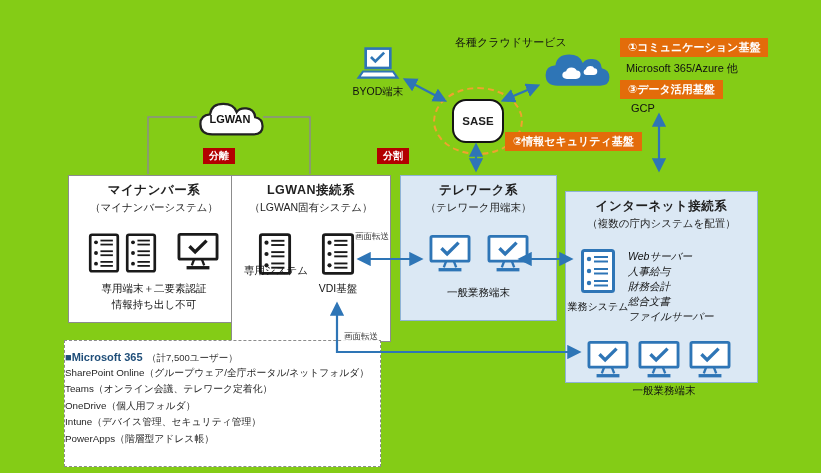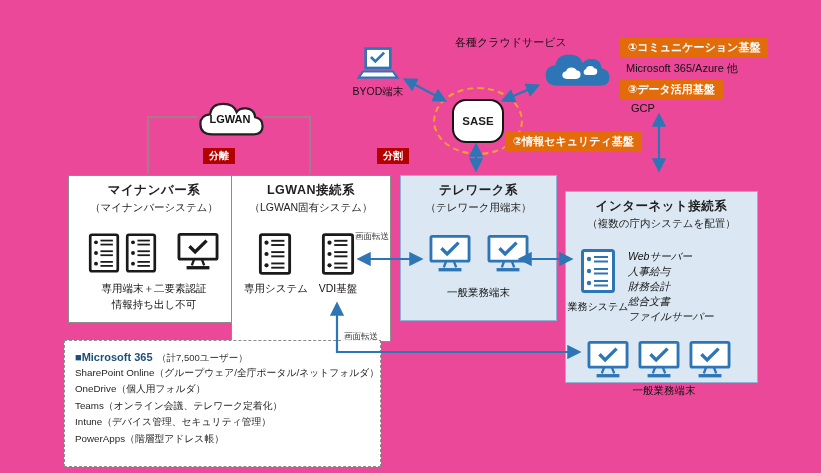--- a/index.html
+++ b/index.html
@@ -1,17 +1,17 @@
 <!DOCTYPE html>
 <html><head>
 <meta charset="utf-8">
 <style>
   html,body{margin:0;padding:0;background:#fff;}
   .canvas{
-    position:relative;width:821px;height:473px;background:#ec4899;overflow:hidden;
+    position:relative;width:821px;height:473px;background:#84cc16;overflow:hidden;
     font-family:"Liberation Sans","DejaVu Sans",sans-serif;color:#1f1f1f;
   }
   .abs{position:absolute;}
   
   .zone{position:absolute;border:1.5px solid #8c8c8c;background:#fff;box-sizing:border-box;z-index:1;}
   .zone.blue{background:#dbe8f4;border:1px solid #8fb3d6;}
   .zone-title{margin-top:6px;text-align:center;font-weight:bold;font-size:12.5px;letter-spacing:.5px;}
   .zone-sub{text-align:center;font-size:10.5px;margin-top:2px;color:#222;}
   .icon-row{position:absolute;left:0;right:0;display:flex;justify-content:center;align-items:flex-start;}
   .note{position:absolute;left:0;right:0;text-align:center;font-size:10.5px;color:#111;}
@@ -33,21 +33,21 @@
   .cloud-wrap .cloud-text{position:absolute;left:0;right:0;top:52%;transform:translateY(-50%);
     text-align:center;font-size:11px;font-weight:bold;color:#111;}
   
   .sase-ellipse{position:absolute;border:2px dashed #f0a22e;border-radius:50%;z-index:2;}
   .sase-box{position:absolute;border:2.5px solid #141414;border-radius:14px;background:#fff;
     display:flex;align-items:center;justify-content:center;font-weight:bold;font-size:11.5px;z-index:3;}
   
   .overlay{position:absolute;left:0;top:0;z-index:5;pointer-events:none;}
   
   .m365{position:absolute;left:64px;top:340px;width:317px;height:127px;box-sizing:border-box;
-    border:1.5px dashed #8c8c8c;background:#fff;padding:6px 10px;z-index:1;}
+    border:1.5px dashed #8c8c8c;background:#fff;padding:6px 0;z-index:1;}
   .m365-title{font-size:11px;font-weight:bold;color:#1f4e79;}
   .m365-suffix{font-size:9.5px;color:#333;font-weight:normal;}
   .m365-item{font-size:9.8px;line-height:16.4px;color:#262626;white-space:nowrap;}
   
   .sys-list{position:absolute;font-size:10.5px;line-height:15px;color:#111;}
 </style>
 </head>
 <body>
 
 <div class="canvas">
@@ -186,21 +186,21 @@
         </g>
       <g stroke="currentColor" stroke-width="2">
         <line x1="14" y1="9" x2="28" y2="9"></line>
           <line x1="14" y1="13.5" x2="28" y2="13.5"></line>
         <line x1="14" y1="21" x2="28" y2="21"></line>
           <line x1="14" y1="25.5" x2="28" y2="25.5"></line>
         <line x1="14" y1="33" x2="28" y2="33"></line>
           <line x1="14" y1="37.5" x2="28" y2="37.5"></line>
       </g>
     </svg>
-    <div class="small-label" style="left:4px;top:106px;width:80px;">専用システム</div>
+    <div class="small-label" style="left:4px;top:88px;width:80px;">専用システム</div>
     <div class="small-label" style="left:76px;top:106px;width:60px;">VDI基盤</div>
   </div>
 
   <div class="tiny-label" style="left:354px;top:231px;">画面転送</div>
   <div class="tiny-label" style="left:343px;top:331px;">画面転送</div>
 
   <div class="zone blue" style="left:400px;top:175px;width:157px;height:146px;">
     <div class="zone-title">テレワーク系</div>
     <div class="zone-sub">（テレワーク用端末）</div>
     <div class="icon-row" style="top:58px;gap:14px;">
@@ -270,19 +270,19 @@
     </svg>
   </div>
   <div class="small-label" style="left:596px;top:384px;width:136px;">一般業務端末</div>
 
   <div class="m365">
     <div>
       <span class="m365-title">■Microsoft 365</span>
       <span class="m365-suffix">（計7,500ユーザー）</span>
     </div>
     <div class="m365-item">SharePoint Online（グループウェア/全庁ポータル/ネットフォルダ）</div>
+    <div class="m365-item">Teams（オンライン会議、テレワーク定着化）</div>
     <div class="m365-item">OneDrive（個人用フォルダ）</div>
-    <div class="m365-item">Teams（オンライン会議、テレワーク定着化）</div>
     <div class="m365-item">Intune（デバイス管理、セキュリティ管理）</div>
     <div class="m365-item">PowerApps（階層型アドレス帳）</div>
   </div>
 
 </div>
 
 </body></html>

